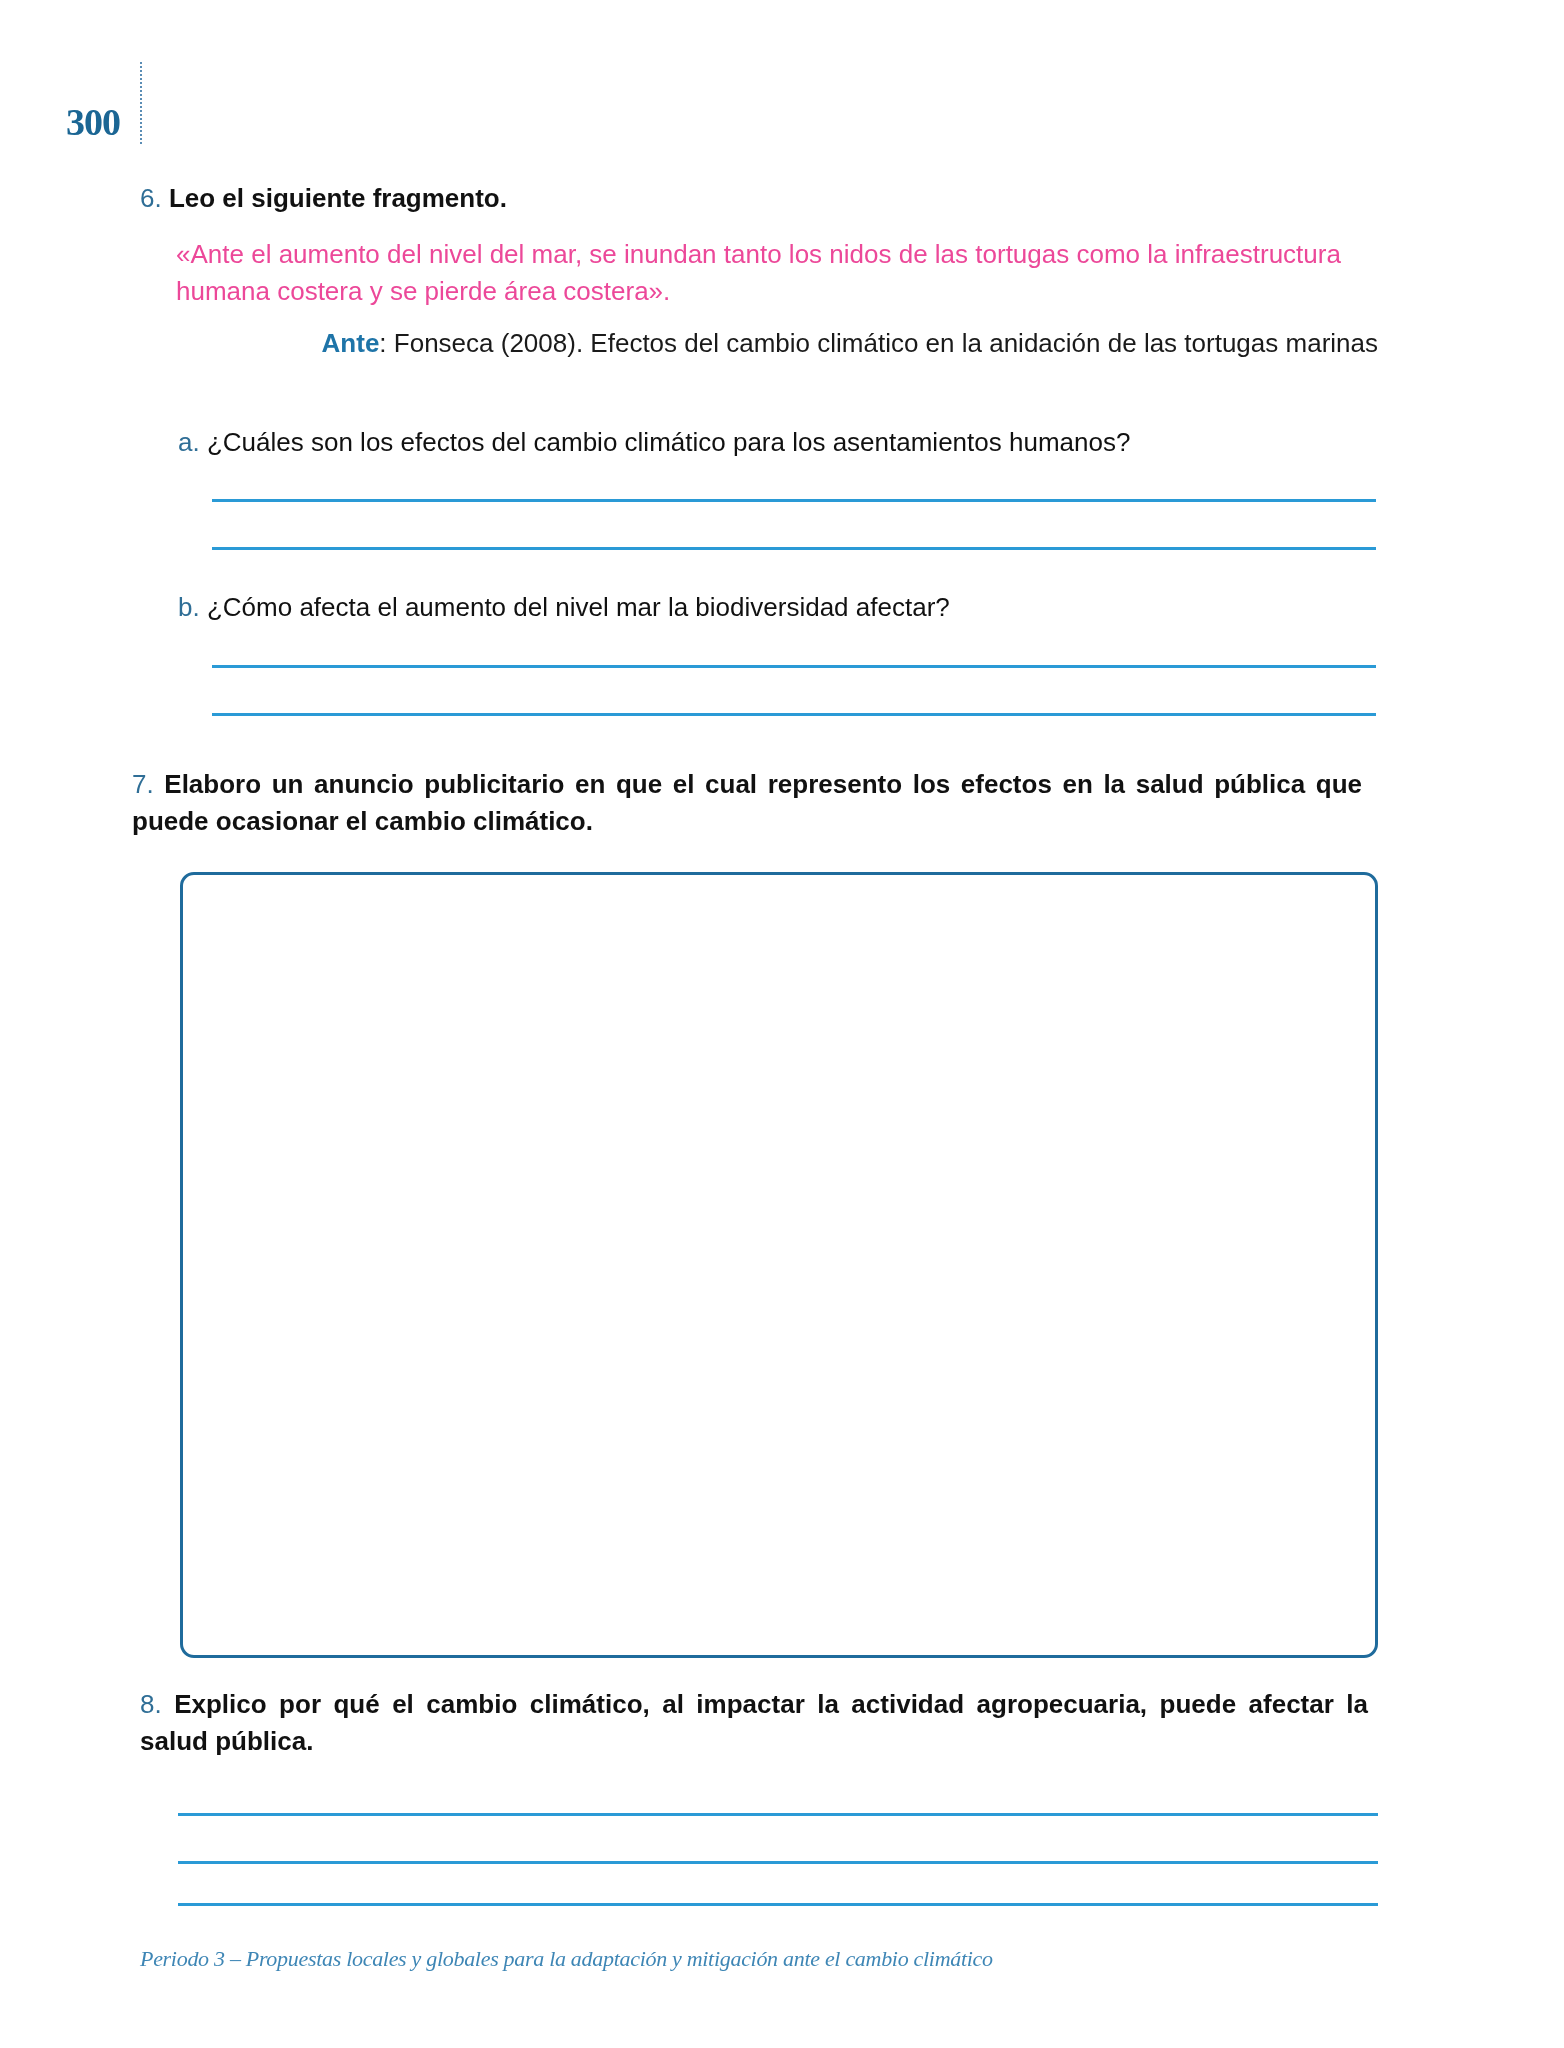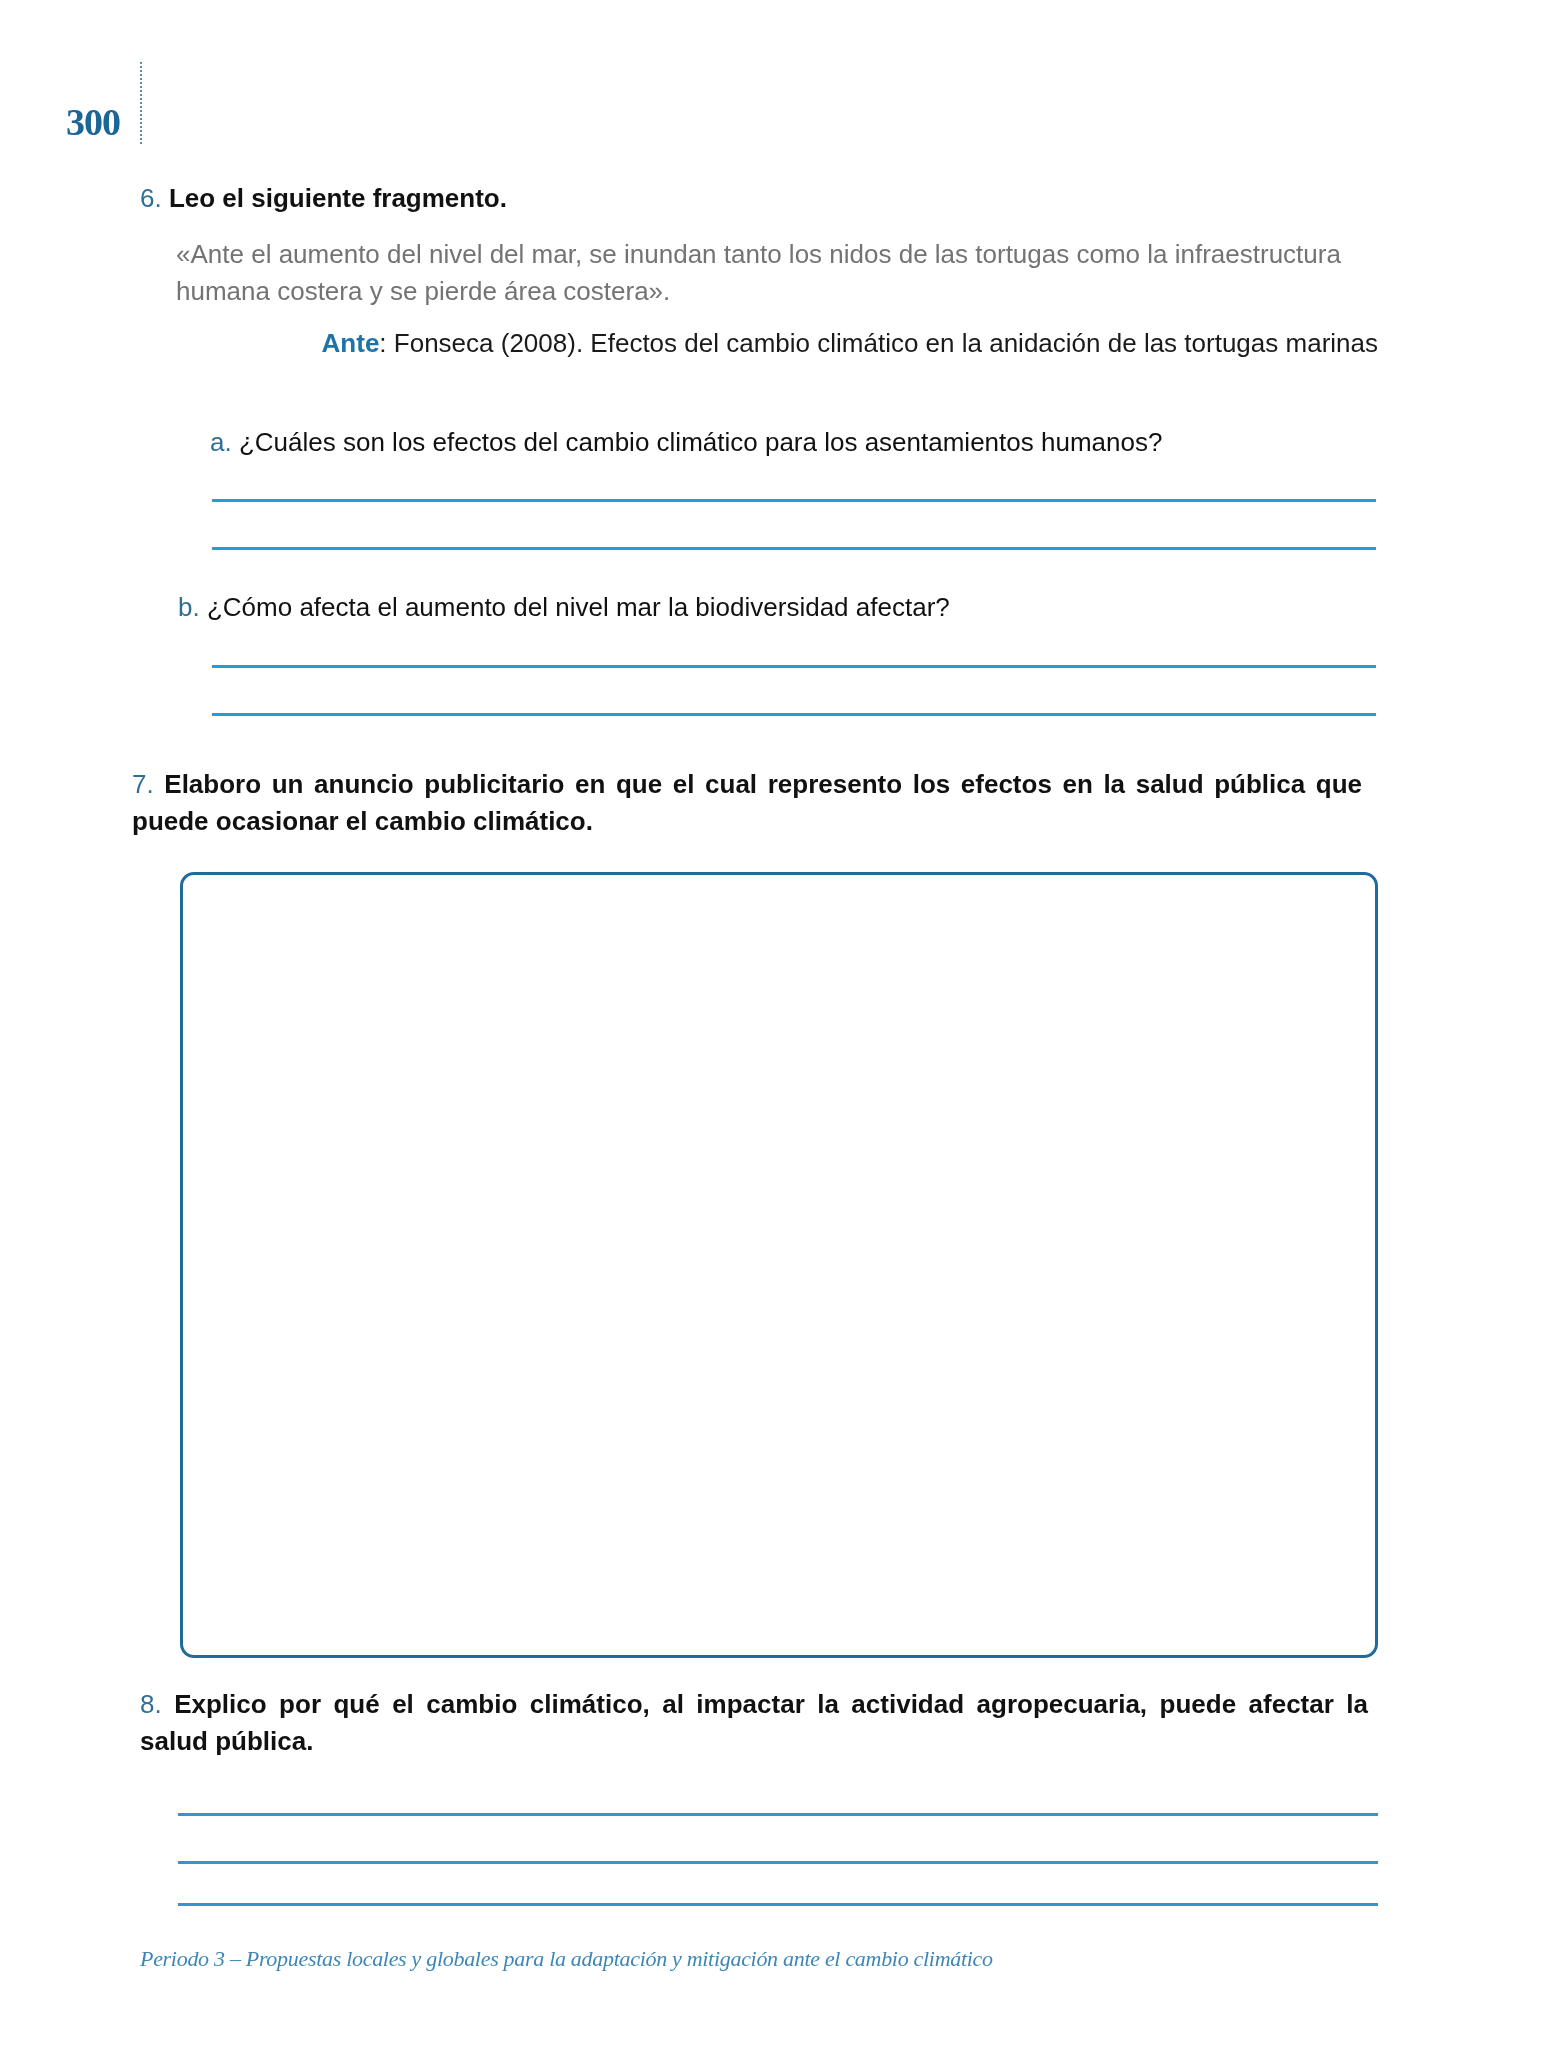--- a/index.html
+++ b/index.html
@@ -48,21 +48,21 @@
       font-weight: normal;
       color: #2f6e96;
     }
     .quote {
       position: absolute;
       left: 176px;
       top: 236px;
       width: 1210px;
       font-size: 26px;
       line-height: 37px;
-      color: #737373;
+      color: #ec4899;
     }
     .author-line {
       position: absolute;
       right: 186px;
       top: 325px;
       font-size: 26px;
       line-height: 37px;
       color: #1a1a1a;
       white-space: nowrap;
     }
@@ -117,21 +117,21 @@
   <span class="num">6.</span>
   <span>Leo el siguiente fragmento.</span>
 </div>
 
 <div class="quote">«Ante el aumento del nivel del mar, se inundan tanto los nidos de las tortugas como la infraestructura humana costera y se pierde área costera».</div>
 
 <div class="author-line">
   <span class="author-label">Ante</span><span>: Fonseca (2008). Efectos del cambio climático en la anidación de las tortugas marinas</span>
 </div>
 
-<div class="sub-q" style="top:424px;margin-left:32px;">
+<div class="sub-q" style="top:424px;">
   <span class="letter">a.</span>
   <span>¿Cuáles son los efectos del cambio climático para los asentamientos humanos?</span>
 </div>
 <div class="answer-line" style="left:212px; width:1164px; top:499px;"></div>
 <div class="answer-line" style="left:212px; width:1164px; top:547px;"></div>
 
 <div class="sub-q" style="top:589px;">
   <span class="letter">b.</span>
   <span>¿Cómo afecta el aumento del nivel mar la biodiversidad afectar?</span>
 </div>

